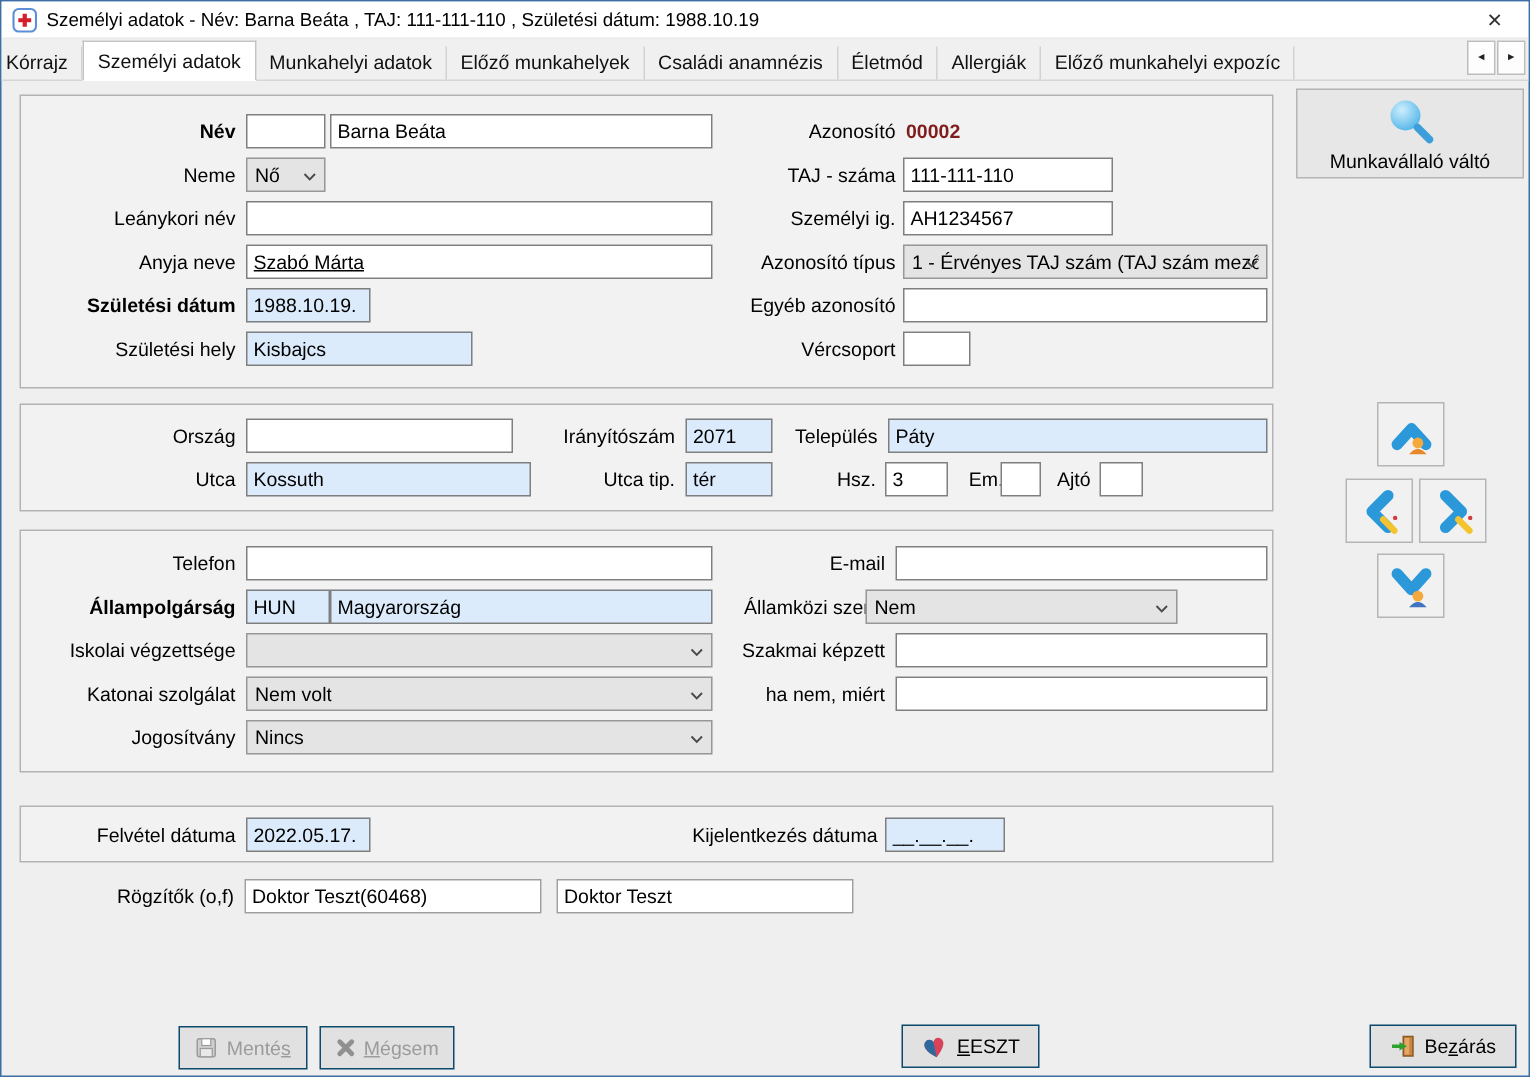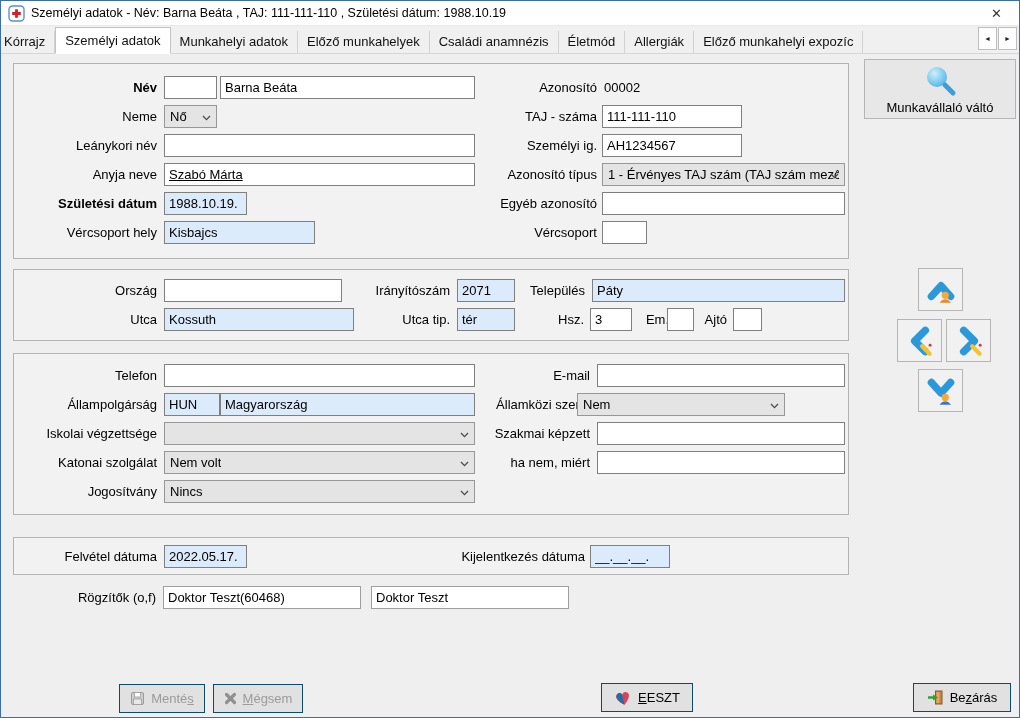--- a/index.html
+++ b/index.html
@@ -26,21 +26,21 @@
   .lbl{position:absolute;height:23px;line-height:23px;text-align:right;white-space:nowrap;font-size:13px;}
   .lbl.b{font-weight:bold;}
   .fld{position:absolute;height:23px;box-sizing:border-box;border:1px solid #7f7f7f;background:#fff;
        font-family:"Liberation Sans",sans-serif;font-size:13px;padding:1px 4px;color:#000;outline:none;}
   .fld.blue{background:#dcebfc;}
   .fld.ro{border-color:#9f9f9f;}
   .combo{position:absolute;height:23px;box-sizing:border-box;border:1px solid #979797;background:#e4e4e4;
          display:flex;align-items:center;padding:0 5px 0 5px;font-size:13px;overflow:hidden;}
   .combo .ctext{white-space:nowrap;overflow:hidden;}
   .combo svg{position:absolute;right:5px;top:9px;}
-  .idval{position:absolute;height:23px;line-height:23px;font-weight:normal;color:#000000;}
+  .idval{position:absolute;height:23px;line-height:23px;font-weight:bold;color:#7f1d1d;}
   
   #worker-btn{position:absolute;left:863px;top:58px;width:152px;height:60px;background:#e7e7e7;border:1px solid #b5b5b5;
               display:flex;flex-direction:column;align-items:center;justify-content:center;font-size:13px;box-sizing:border-box;}
   .navbtn{position:absolute;width:45px;height:43px;background:#f1f1f1;border:1px solid #b5b5b5;box-sizing:border-box;
           display:flex;align-items:center;justify-content:center;}
   
   .btn{position:absolute;height:29px;background:#e1e1e1;border:1px solid #0c4a6e;box-sizing:border-box;
        display:flex;align-items:center;justify-content:center;gap:6px;font-size:13px;color:#000;}
   .btn.disabled{color:#9b9b9b;}
   .key{text-decoration:underline;}
@@ -91,21 +91,21 @@
 
     <span class="lbl" style="left:0;width:143px;top:70px;">Leánykori név</span>
     <input class="fld" style="left: 150px; top: 70px; width: 311px;" value="">
 
     <span class="lbl" style="left:0;width:143px;top:99px;">Anyja neve</span>
     <input class="fld" style="left: 150px; top: 99px; width: 311px; text-decoration: underline;" value="Szabó Márta">
 
     <span class="lbl b" style="left:0;width:143px;top:128px;">Születési dátum</span>
     <input class="fld blue" style="left: 150px; top: 128px; width: 83px;" value="1988.10.19.">
 
-    <span class="lbl" style="left:0;width:143px;top:157px;">Vércsoport hely</span>
+    <span class="lbl" style="left:0;width:143px;top:157px;">Születési hely</span>
     <input class="fld blue" style="left: 150px; top: 157px; width: 151px;" value="Kisbajcs">
 
     <span class="lbl" style="left:360px;width:223px;top:12px;">Azonosító</span>
     <span class="idval" style="left:590px;top:12px;">00002</span>
 
     <span class="lbl" style="left:360px;width:223px;top:41px;">TAJ - száma</span>
     <input class="fld" style="left: 588px; top: 41px; width: 140px;" value="111-111-110">
 
     <span class="lbl" style="left:360px;width:223px;top:70px;">Személyi ig.</span>
     <input class="fld" style="left: 588px; top: 70px; width: 140px;" value="AH1234567">
@@ -148,21 +148,21 @@
     <input class="fld" style="left: 653px; top: 38px; width: 27px;" value="">
 
     <span class="lbl" style="left:680px;width:33px;top:38px;">Ajtó</span>
     <input class="fld" style="left: 719px; top: 38px; width: 29px;" value="">
   </div>
 
   <div class="group" style="top:352px;height:162px;">
     <span class="lbl" style="left:0;width:143px;top:10px;">Telefon</span>
     <input class="fld" style="left: 150px; top: 10px; width: 311px;" value="">
 
-    <span class="lbl" style="left:0;width:143px;top:39px;">Állampolgárság</span>
+    <span class="lbl" style="left:0;width:143px;top:39px;font-weight:bold;">Állampolgárság</span>
     <input class="fld blue" style="left: 150px; top: 39px; width: 56px;" value="HUN">
     <input class="fld blue" style="left: 206px; top: 39px; width: 255px;" value="Magyarország">
 
     <span class="lbl" style="left:0;width:143px;top:68px;">Iskolai végzettsége</span>
     <div class="combo" style="left:150px;top:68px;width:311px;">
       <span class="ctext"></span>
       <svg width="9" height="6" viewBox="0 0 9 6">
           <polyline points="1,1 4.5,4.6 8,1" fill="none" stroke="#4a4a4a" stroke-width="1.3"></polyline>
         </svg>
     </div>

